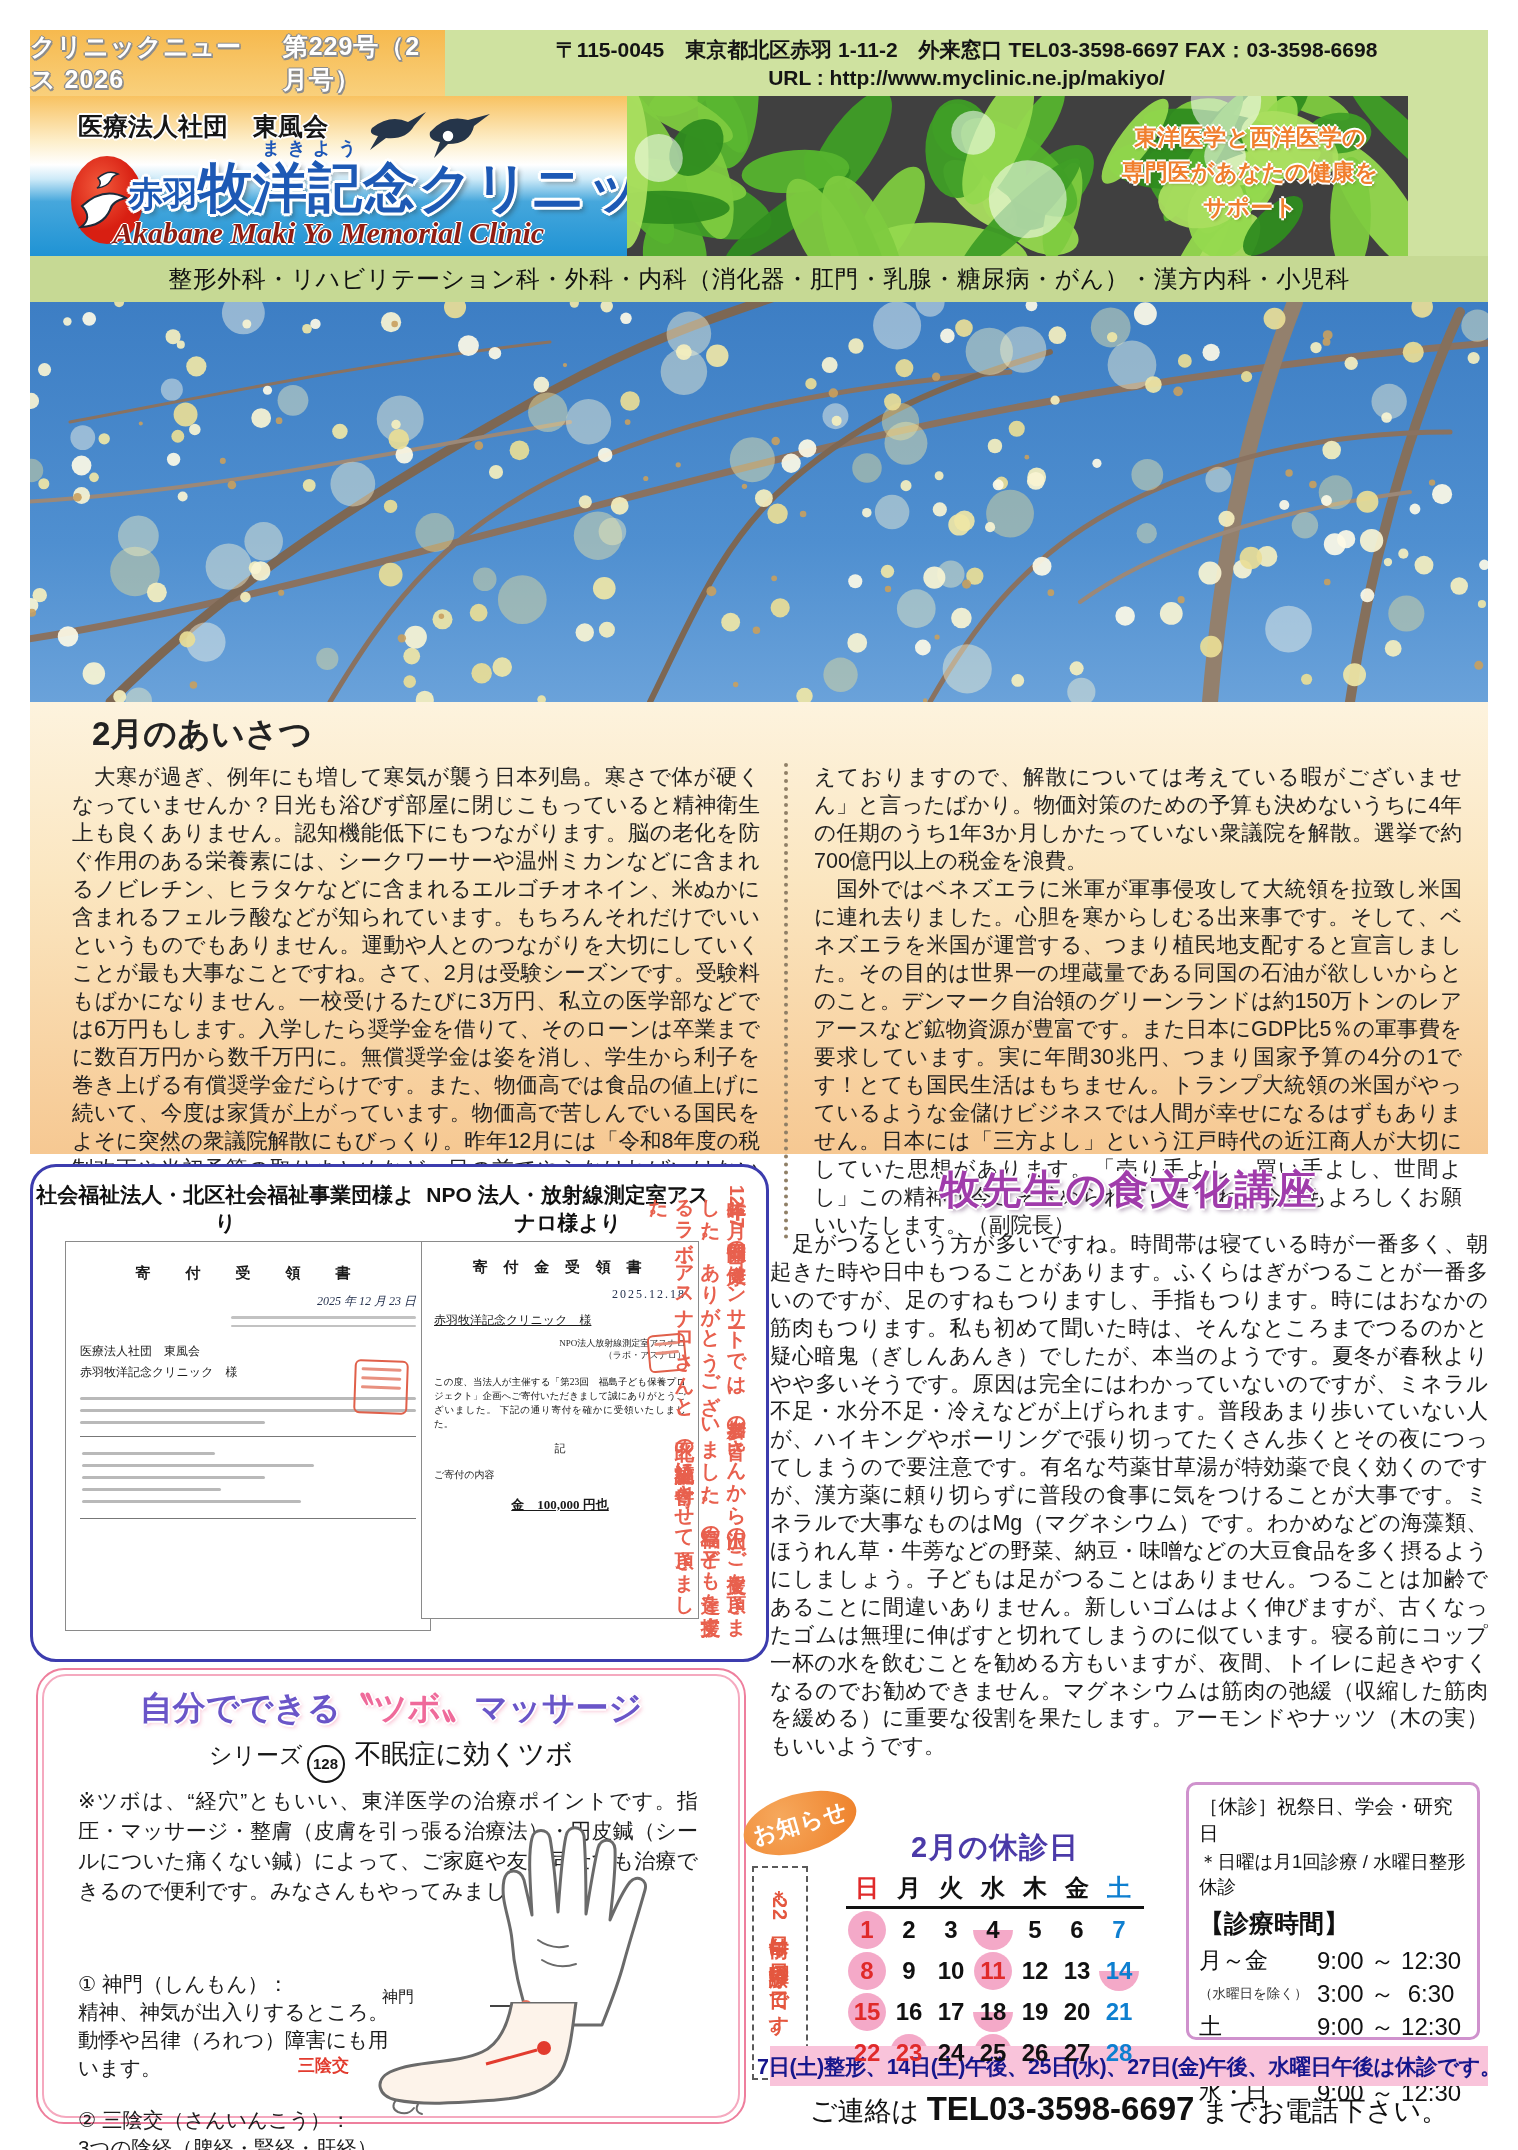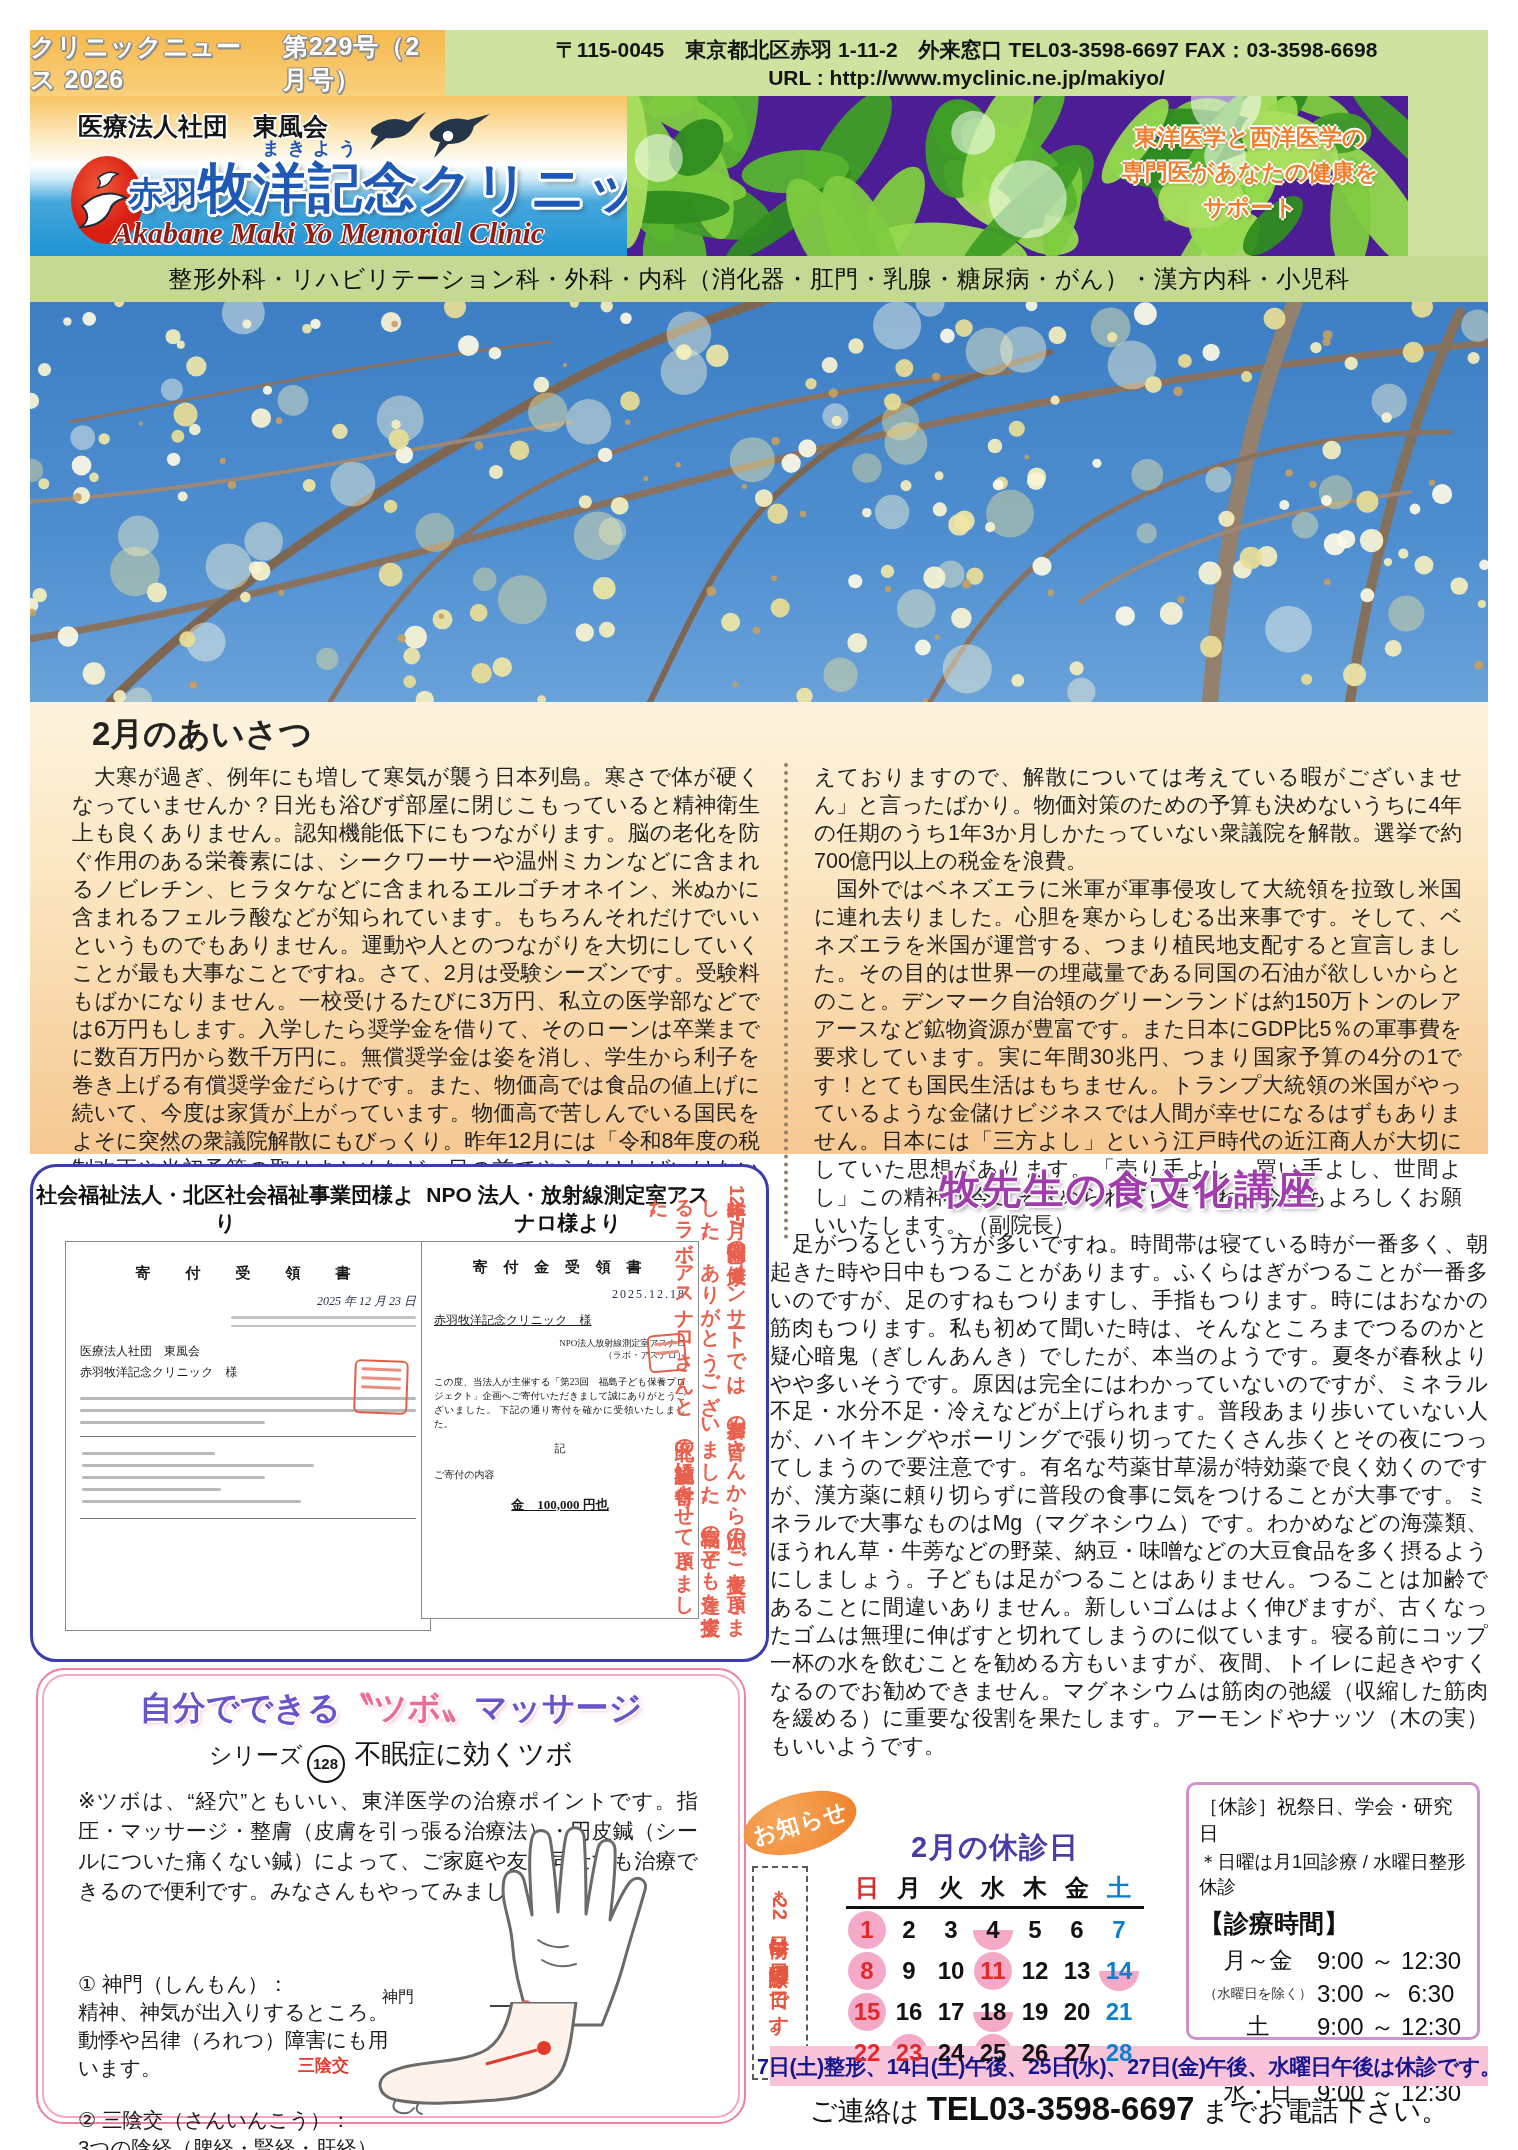--- a/index.html
+++ b/index.html
@@ -20,21 +20,21 @@
      background:linear-gradient(180deg,#f8c261 0%,#fdeec9 28%,#ffffff 43%,#cdeaf8 52%,#46a7dc 66%,#1f93d4 100%);}
   .org-name{left:48px;top:14px;font-size:25px;font-weight:800;color:#161616;}
   .furigana{left:232px;top:40px;font-size:18px;font-weight:800;color:#1c56b8;letter-spacing:7px;}
   .clinic-jp{left:98px;top:56px;font-weight:800;color:#1d59b5;white-space:nowrap;
      text-shadow:-3px 0 #fff,3px 0 #fff,0 -3px #fff,0 3px #fff,-2px -2px #fff,2px -2px #fff,-2px 2px #fff,2px 2px #fff,4px 4px 5px rgba(40,40,40,.45);}
   .clinic-jp .akabane{font-size:35px;}
   .clinic-jp .mainname{font-size:54px;letter-spacing:1px;}
   .clinic-en{left:0;bottom:6px;width:100%;text-align:center;font-family:"Liberation Serif","DejaVu Serif",serif;
      font-style:italic;font-weight:700;font-size:30px;color:#8f1d12;
      text-shadow:-1.5px 0 #fff,1.5px 0 #fff,0 -1.5px #fff,0 1.5px #fff;}
-  #logo-leaves{left:627px;top:96px;width:781px;height:160px;overflow:hidden;background:#4c1d95;}
+  #logo-leaves{left:627px;top:96px;width:781px;height:160px;overflow:hidden;background:#404040;}
   .support-text{right:30px;top:24px;text-align:center;font-size:23px;font-weight:800;color:#f07f2e;line-height:35px;
      text-shadow:-2px 0 #fff,2px 0 #fff,0 -2px #fff,0 2px #fff,2px 2px 3px rgba(90,60,0,.4);}
   #hdr-strip{left:1408px;top:96px;width:80px;height:160px;background:#cfe2a0;}
   #dept-band{left:30px;top:256px;width:1458px;height:46px;background:#c6d994;display:flex;align-items:center;justify-content:center;}
   #dept-band span{font-size:24px;color:#101010;letter-spacing:.5px;}
   
   #photo{left:30px;top:302px;width:1458px;height:400px;}
   
   #greeting{left:30px;top:702px;width:1458px;height:452px;
      background:linear-gradient(180deg,#fdf3de 0%,#fbe6c0 40%,#f6c892 100%);}
@@ -103,21 +103,21 @@
   .mark-full::before{content:'';position:absolute;left:50%;top:50%;width:38px;height:38px;margin:-19px 0 0 -19px;
      background:#f4a9c8;border-radius:50%;}
   .mark-half::before{content:'';position:absolute;left:50%;top:21px;width:40px;height:20px;margin-left:-20px;
      background:#f4a9c8;border-radius:0 0 20px 20px;}
   #schedule-box{left:1150px;top:1782px;width:294px;height:258px;border:3px solid #cf92cd;border-radius:10px;background:#fff;padding:8px 10px;box-sizing:border-box;margin-left:36px;}
   .sch-l1{font-size:19.5px;color:#111;}
   .sch-l2{font-size:18.5px;color:#111;margin-top:2px;}
   .sch-hours{font-size:25px;font-weight:800;margin-top:8px;color:#111;}
   .sch-rows{margin-top:4px;}
   .sch-row{display:grid;grid-template-columns:118px 1fr;align-items:center;min-height:33px;}
-  .sch-label{text-align:center;font-size:23px;color:#111;}
+  .sch-label{text-align:left;font-size:23px;color:#111;}
   .sch-label.small{font-size:13.5px;color:#333;}
   .sch-time{text-align:left;font-size:24px;padding-right:8px;color:#111;white-space:pre;}
   #closed-bar{left:770px;top:2046px;width:718px;height:40px;background:#f9c3da;display:flex;align-items:center;justify-content:center;}
   #closed-bar span{font-size:21.5px;font-weight:800;color:#16168c;letter-spacing:-.5px;white-space:nowrap;}
   #contact-line{left:770px;top:2090px;width:718px;text-align:center;color:#111;}
   #contact-line .t1{font-size:27px;}
   #contact-line .tel{font-size:33px;font-weight:800;}
 </style>
 </head>
 <body>

